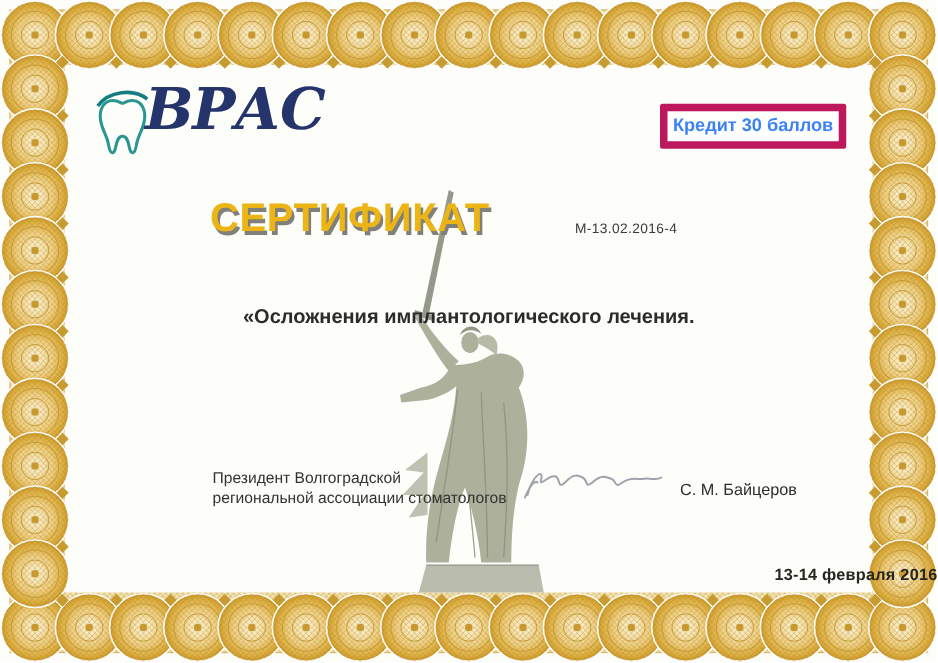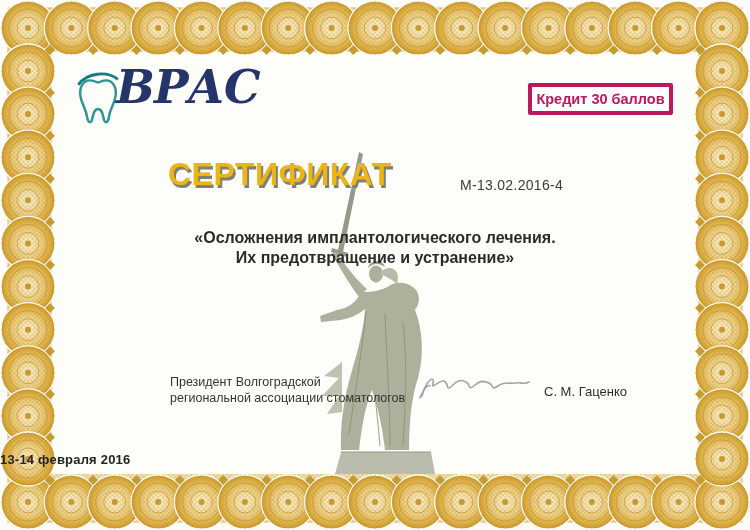--- a/index.html
+++ b/index.html
@@ -9,38 +9,38 @@
   .statue-svg{position:absolute;left:315px;top:150px;width:145px;height:325px;z-index:1;opacity:.95;}
   .content{position:absolute;inset:0;z-index:2;}
 
   .logo{position:absolute;left:76px;top:64px;display:flex;align-items:flex-start;}
   .tooth{width:44px;height:56px;margin-top:6px;}
   .logo-textwrap{margin-left:-4px;}
   .logo-acronym{font-family:"DejaVu Serif",serif;font-style:italic;font-weight:600;
                 font-size:46px;line-height:46px;color:#25356b;letter-spacing:-1px;}
   .logo-caption{margin-top:2px;text-align:center;font-size:8px;line-height:9.5px;color:#8d8d8b;letter-spacing:.2px;}
 
-  .badge{position:absolute;left:528px;top:83px;width:137px;height:24px;border:4px solid #be185d;
-         border-radius:2px;color:#be185d;font-weight:bold;font-size:14.5px;
+  .badge{position:absolute;left:528px;top:83px;width:137px;height:24px;border:6px solid #be185d;
+         border-radius:2px;color:#3b82f6;font-weight:bold;font-size:14.5px;
          display:flex;align-items:center;justify-content:center;background:rgba(255,255,255,.6);}
 
   .title{position:absolute;left:168px;top:156px;font-size:32px;font-weight:bold;color:#ecb515;
          letter-spacing:.5px;text-shadow:2px 3px 0 #807f78;}
-  .number{position:absolute;left:460px;top:177px;font-size:14px;font-weight:500;color:#3a3a36;letter-spacing:.3px;}
-
-  .course{position:absolute;left:0;right:0;top:228px;text-align:center;font-weight:bold;
+  .number{position:absolute;left:460px;top:177px;font-size:11px;font-weight:500;color:#3a3a36;letter-spacing:.3px;}
+
+  .course{position:absolute;left:0;right:0;top:244px;text-align:center;font-weight:bold;
           font-size:16px;line-height:20px;color:#2c2b28;}
   .name{position:absolute;left:0;right:0;top:306px;text-align:center;font-weight:bold;
         font-size:23px;color:#262520;letter-spacing:.4px;}
 
   .issuer{position:absolute;left:170px;top:375px;font-size:12.5px;line-height:15.5px;color:#343330;}
   .sig-svg{position:absolute;left:418px;top:368px;width:118px;height:38px;}
   .signer{position:absolute;left:544px;top:384px;font-size:13px;color:#2f2e2a;}
 
-  .date{position:absolute;left:0;right:0;top:452px;text-align:left;font-weight:bold;
+  .date{position:absolute;left:0;right:0;top:452px;text-align:right;font-weight:bold;
         font-size:13px;color:#26251f;letter-spacing:.2px;}
 </style>
 </head>
 <body>
 
 <div class="page">
 
   <svg class="border-svg" width="750" height="530" viewBox="0 0 750 530">
     <defs>
       <radialGradient id="goldRad">
@@ -216,35 +216,34 @@
       </div>
     </div>
 
     <div class="badge">Кредит 30 баллов</div>
 
     <div class="title">СЕРТИФИКАТ</div>
     <div class="number">М-13.02.2016-4</div>
 
     <div class="course">
       <div>«Осложнения имплантологического лечения.</div>
-      <div>Их предотвращение и устранение»</div>
     </div>
 
 
     <div class="issuer">
       <div>Президент Волгоградской</div>
       <div>региональной ассоциации стоматологов</div>
     </div>
 
     <svg class="sig-svg" viewBox="0 0 118 38">
       <g stroke="#959aa6" stroke-width="1.6" fill="none" opacity="0.9" stroke-linecap="round">
         <path d="M4 28 C8 12 17 7 15 15 C13 23 20 12 26 13 C31 14 27 25 35 17
                  C41 11 44 12 48 14 C53 16 49 24 57 17 C63 12 66 13 71 15
                  C76 17 73 23 80 18 C87 13 92 16 97 15 C103 14 107 17 111 14"></path>
         <path d="M2 30 C6 20 10 16 12 18"></path>
       </g>
     </svg>
-    <div class="signer">С. М. Гаценко</div>
+    <div class="signer">С. М. Байцеров</div>
 
     <div class="date">13-14 февраля 2016</div>
 
   </div>
 </div>
 
 </body></html>

